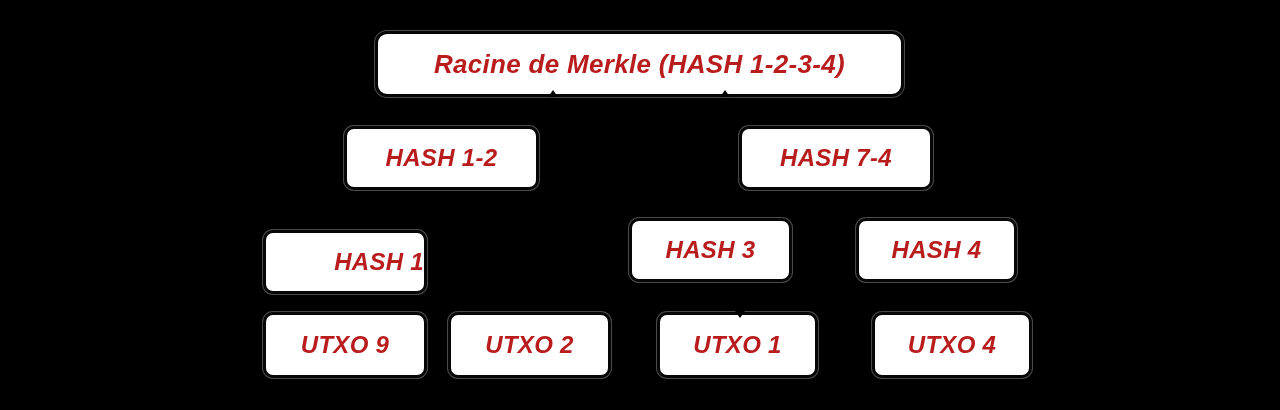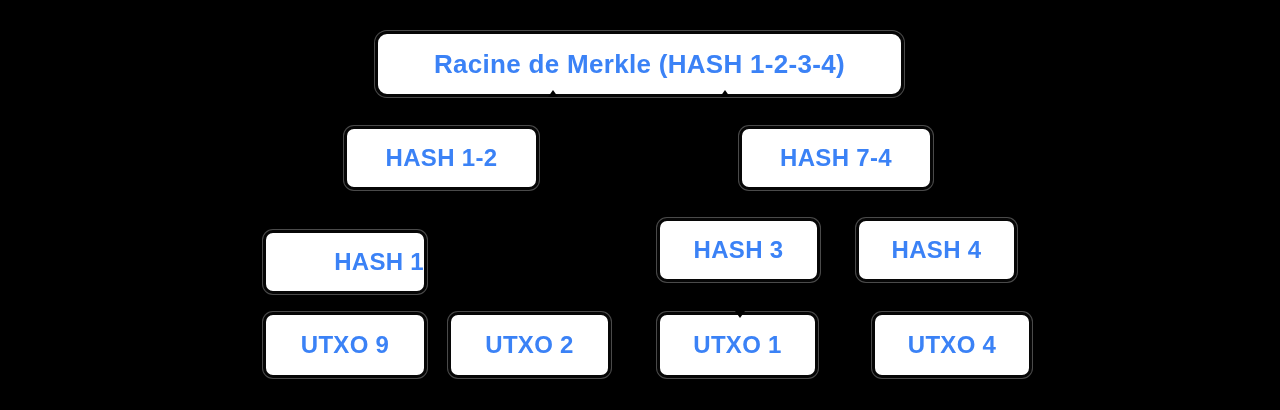--- a/index.html
+++ b/index.html
@@ -21,26 +21,27 @@
     background: #ffffff;
     border: 3px solid #060606;
     box-shadow: 0 0 0 1px #4a4a4a;
     display: flex;
     align-items: center;
     justify-content: center;
     text-align: center;
   }
   .node .label {
     font-weight: bold;
-    color: #3b82f6;
+    color: #b91c1c;
     font-size: 24px;
     letter-spacing: 0.3px;
     white-space: nowrap;
     line-height: 1;
     user-select: none;
+    font-style: italic;
   }
   .node.root {
     border-radius: 12px;
   }
   .node.root .label {
     font-size: 26px;
   }
   .node.inner {
     border-radius: 10px;
   }
@@ -67,21 +68,21 @@
   <div class="node inner" style="left:344px; top:126px; width:195px; height:64px;align-items:center;">
     <span class="label">HASH 1-2</span>
   </div>
   <div class="node inner" style="left:739px; top:126px; width:194px; height:64px;">
     <span class="label">HASH 7-4</span>
   </div>
 
   <div class="node inner" style="left:263px; top:230px; width:164px; height:64px;justify-content:flex-end;">
     <span class="label">HASH 1</span>
   </div>
-  <div class="node inner" style="left:657px; top:218px; width:163px; height:64px;">
+  <div class="node inner" style="left:629px; top:218px; width:163px; height:64px;">
     <span class="label">HASH 3</span>
   </div>
   <div class="node inner" style="left:856px; top:218px; width:161px; height:64px;">
     <span class="label">HASH 4</span>
   </div>
 
   <div class="node inner" style="left:263px; top:312px; width:164px; height:66px;">
     <span class="label">UTXO 9</span>
   </div>
   <div class="node inner" style="left:448px; top:312px; width:163px; height:66px;">

